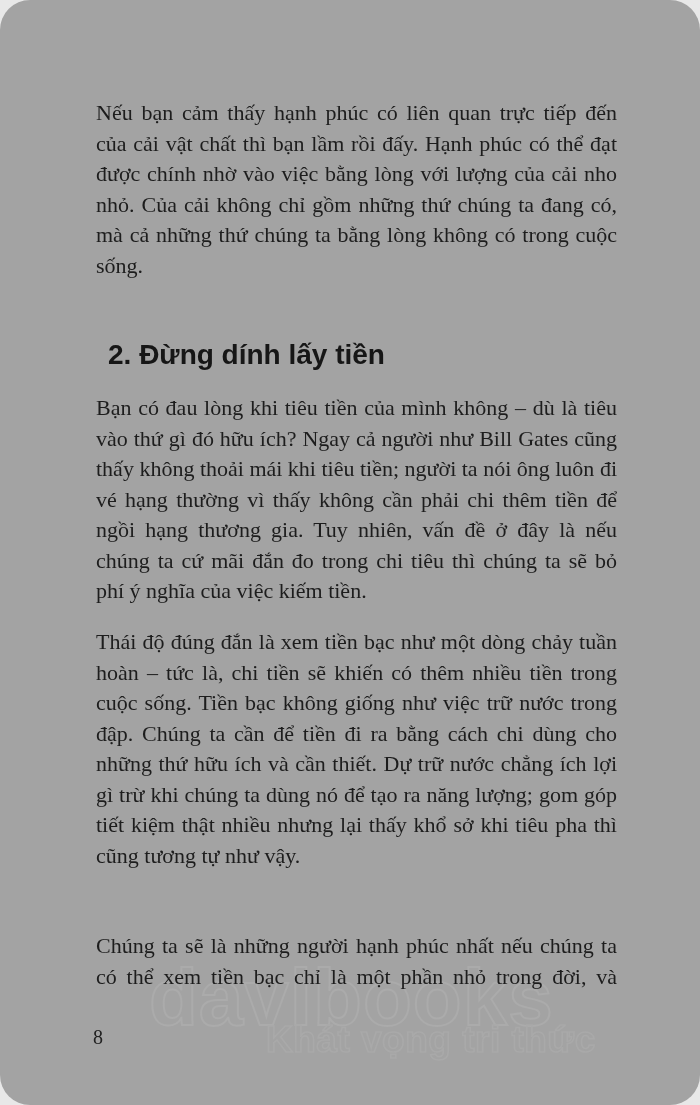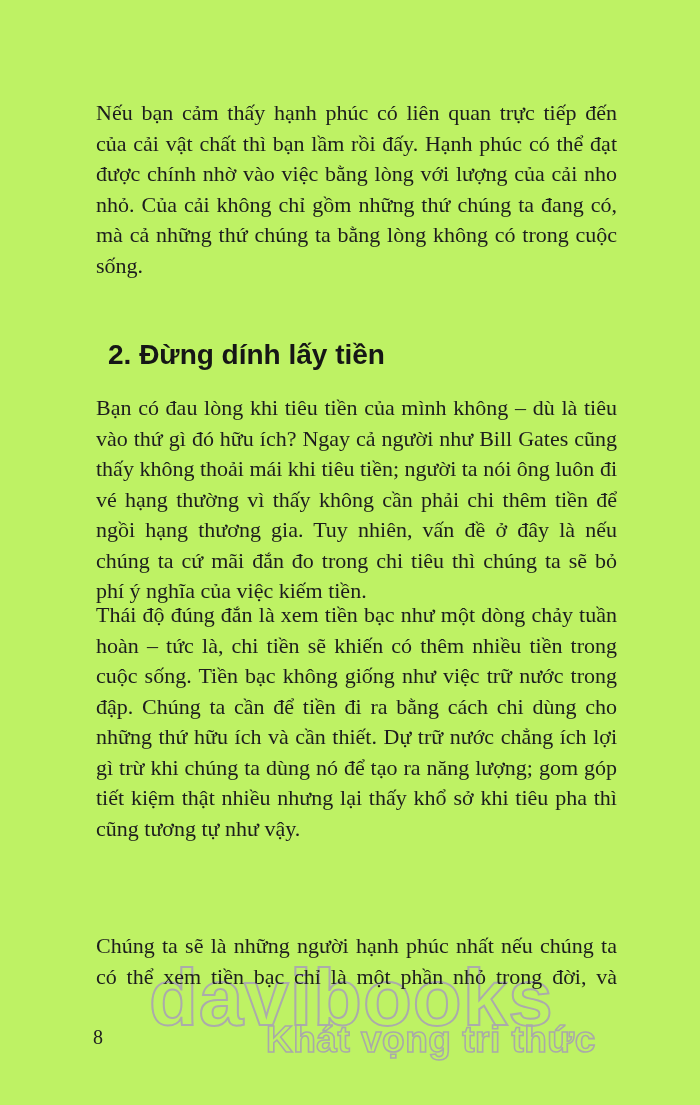--- a/index.html
+++ b/index.html
@@ -5,23 +5,24 @@
   html, body {
     margin: 0;
     padding: 0;
     background: #e8e8e8;
   }
   .scan-page {
     position: relative;
     width: 700px;
     height: 1105px;
     margin: 0 auto;
-    background: #bef264;
+    background: #a3a3a3;
     overflow: hidden;
     font-family: "Liberation Serif", serif;
+    border-radius: 30px;
   }
   .body-par {
     position: absolute;
     left: 96px;
     width: 521px;
     margin: 0;
     font-family: "Liberation Serif", serif;
     font-size: 22px;
     line-height: 30.5px;
     color: #1d1d1d;
@@ -39,21 +40,21 @@
     font-family: "Liberation Sans", sans-serif;
     font-weight: 700;
     font-size: 28px;
     line-height: 30px;
     color: #161616;
     z-index: 2;
   }
   #block-0 { top: 98px; }
   #block-1 { top: 328px; }
   #block-2 { top: 393px; }
-  #block-3 { top: 600px; }
+  #block-3 { top: 627px; }
   #block-4 { top: 888px; }
   #block-5 { top: 931px; }
 
   .page-number {
     position: absolute;
     left: 93px;
     top: 1026px;
     font-family: "Liberation Serif", serif;
     font-size: 20px;
     color: #222;

